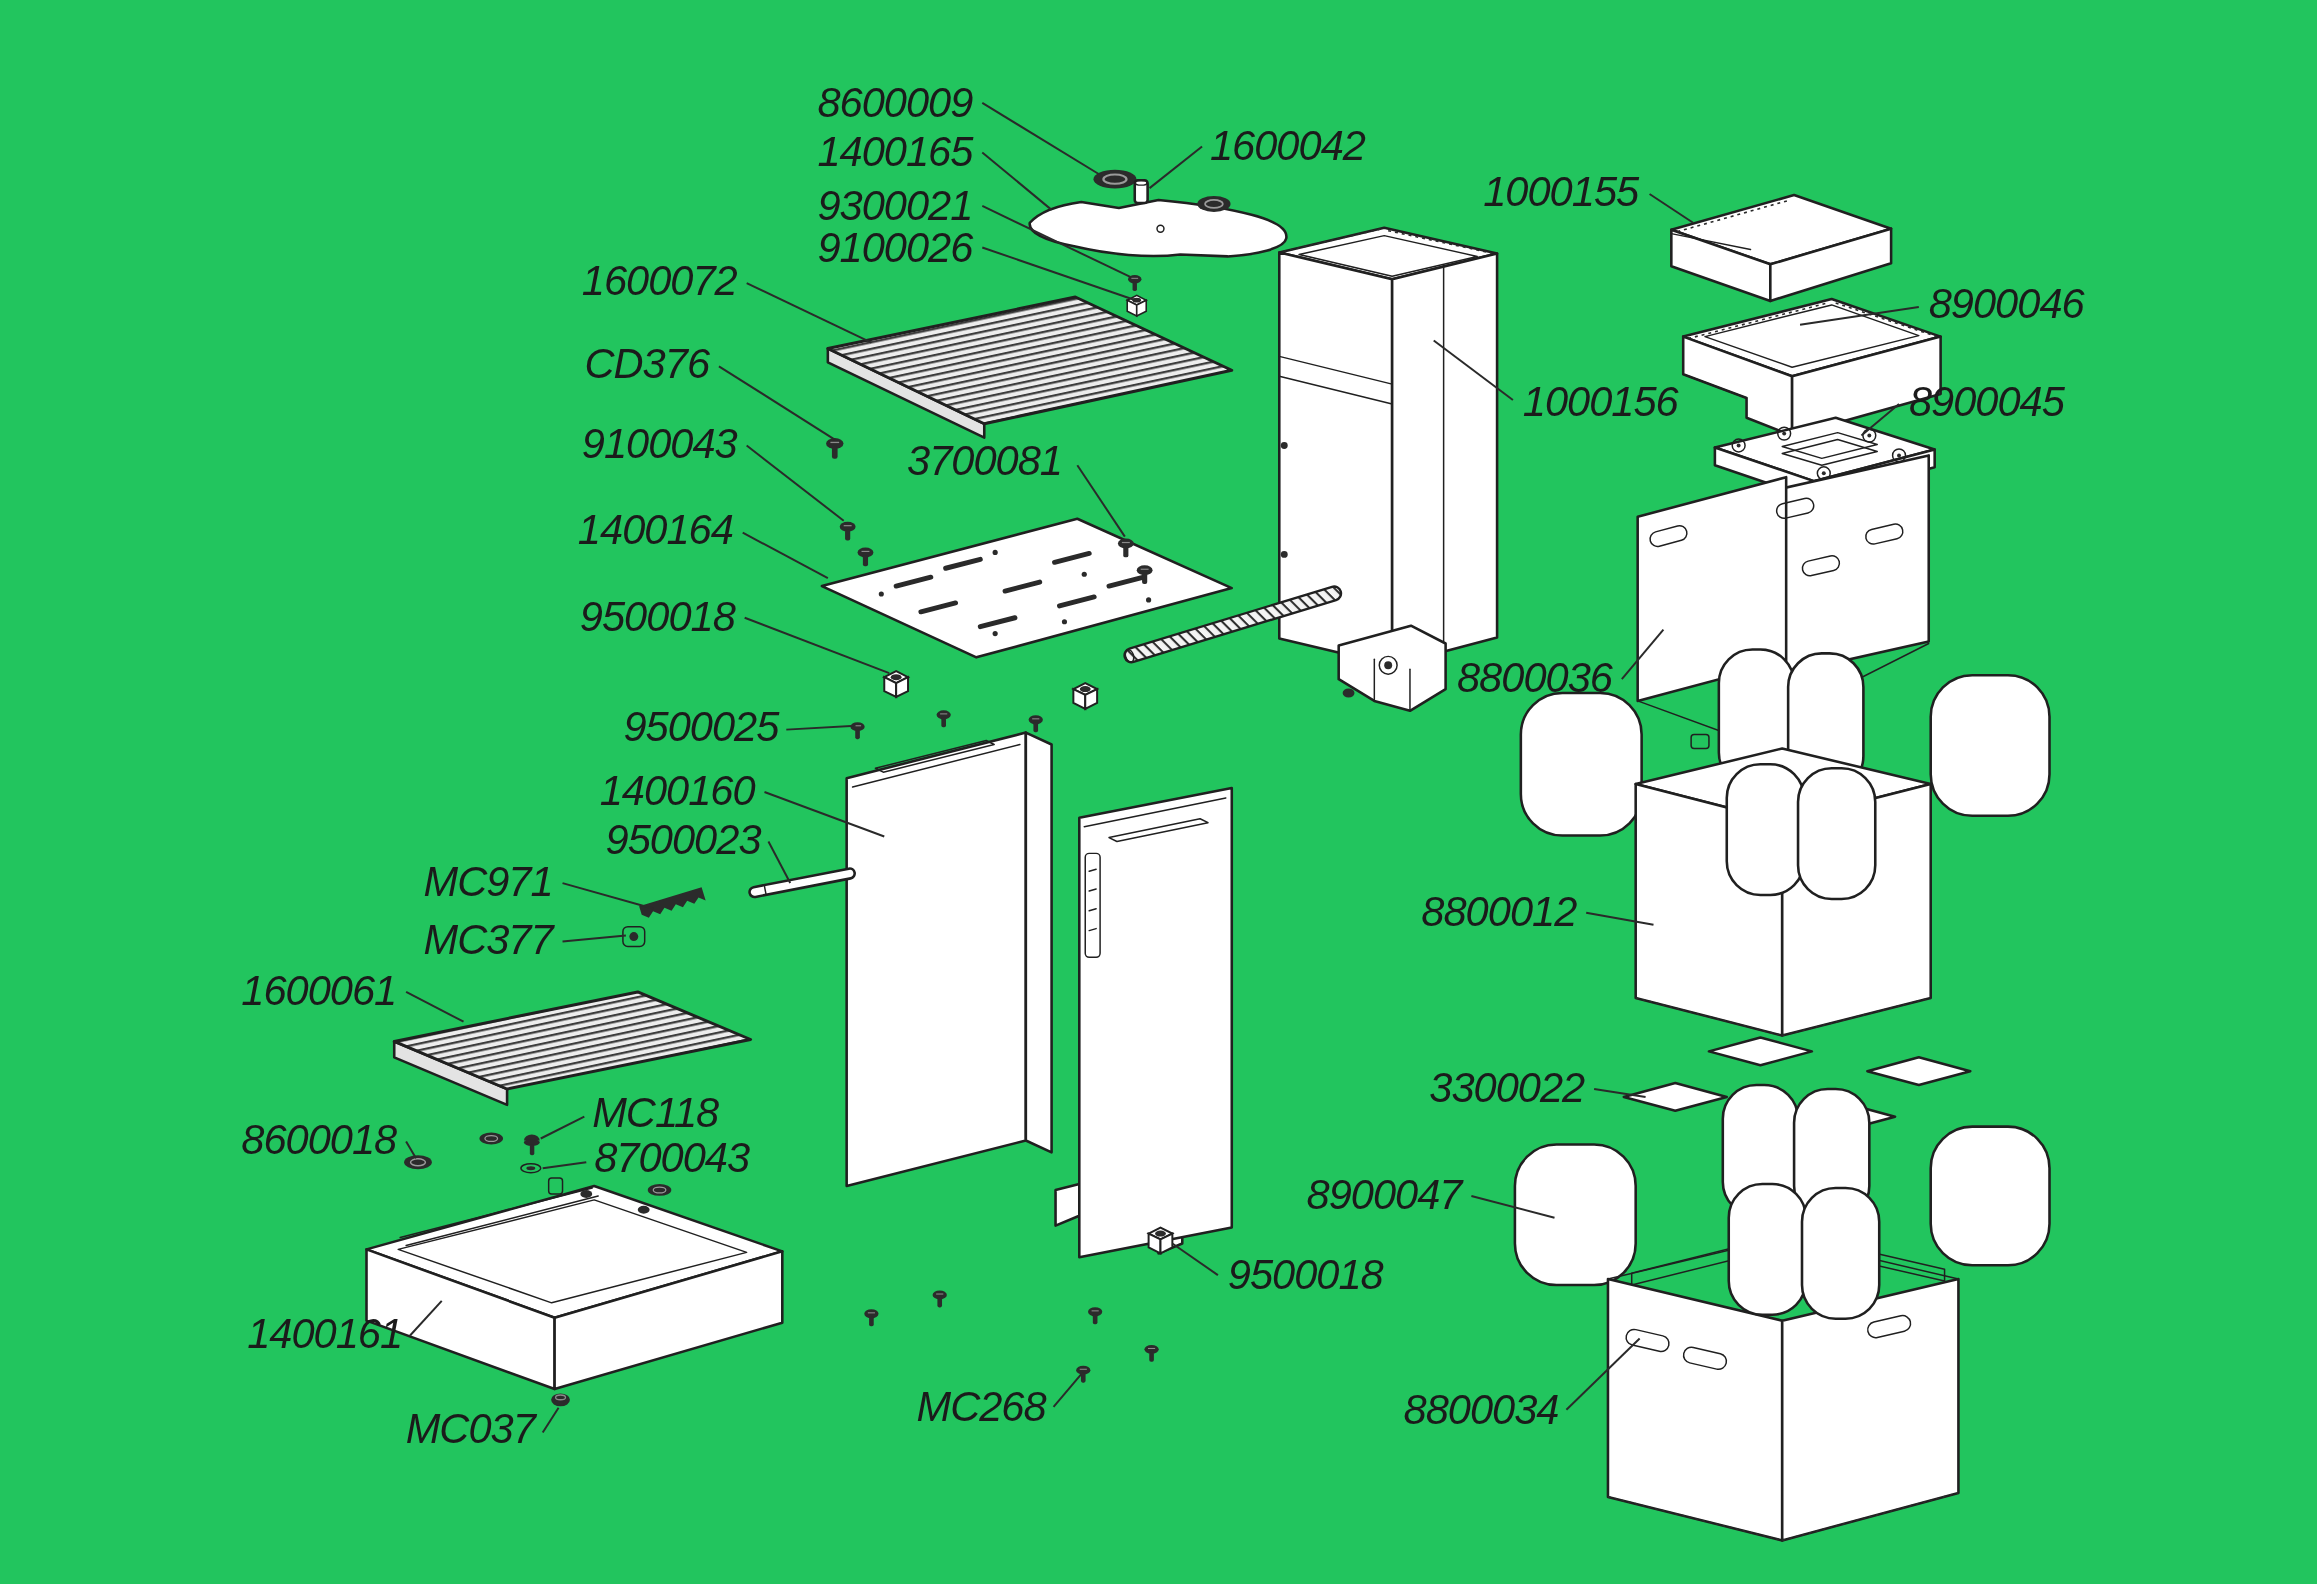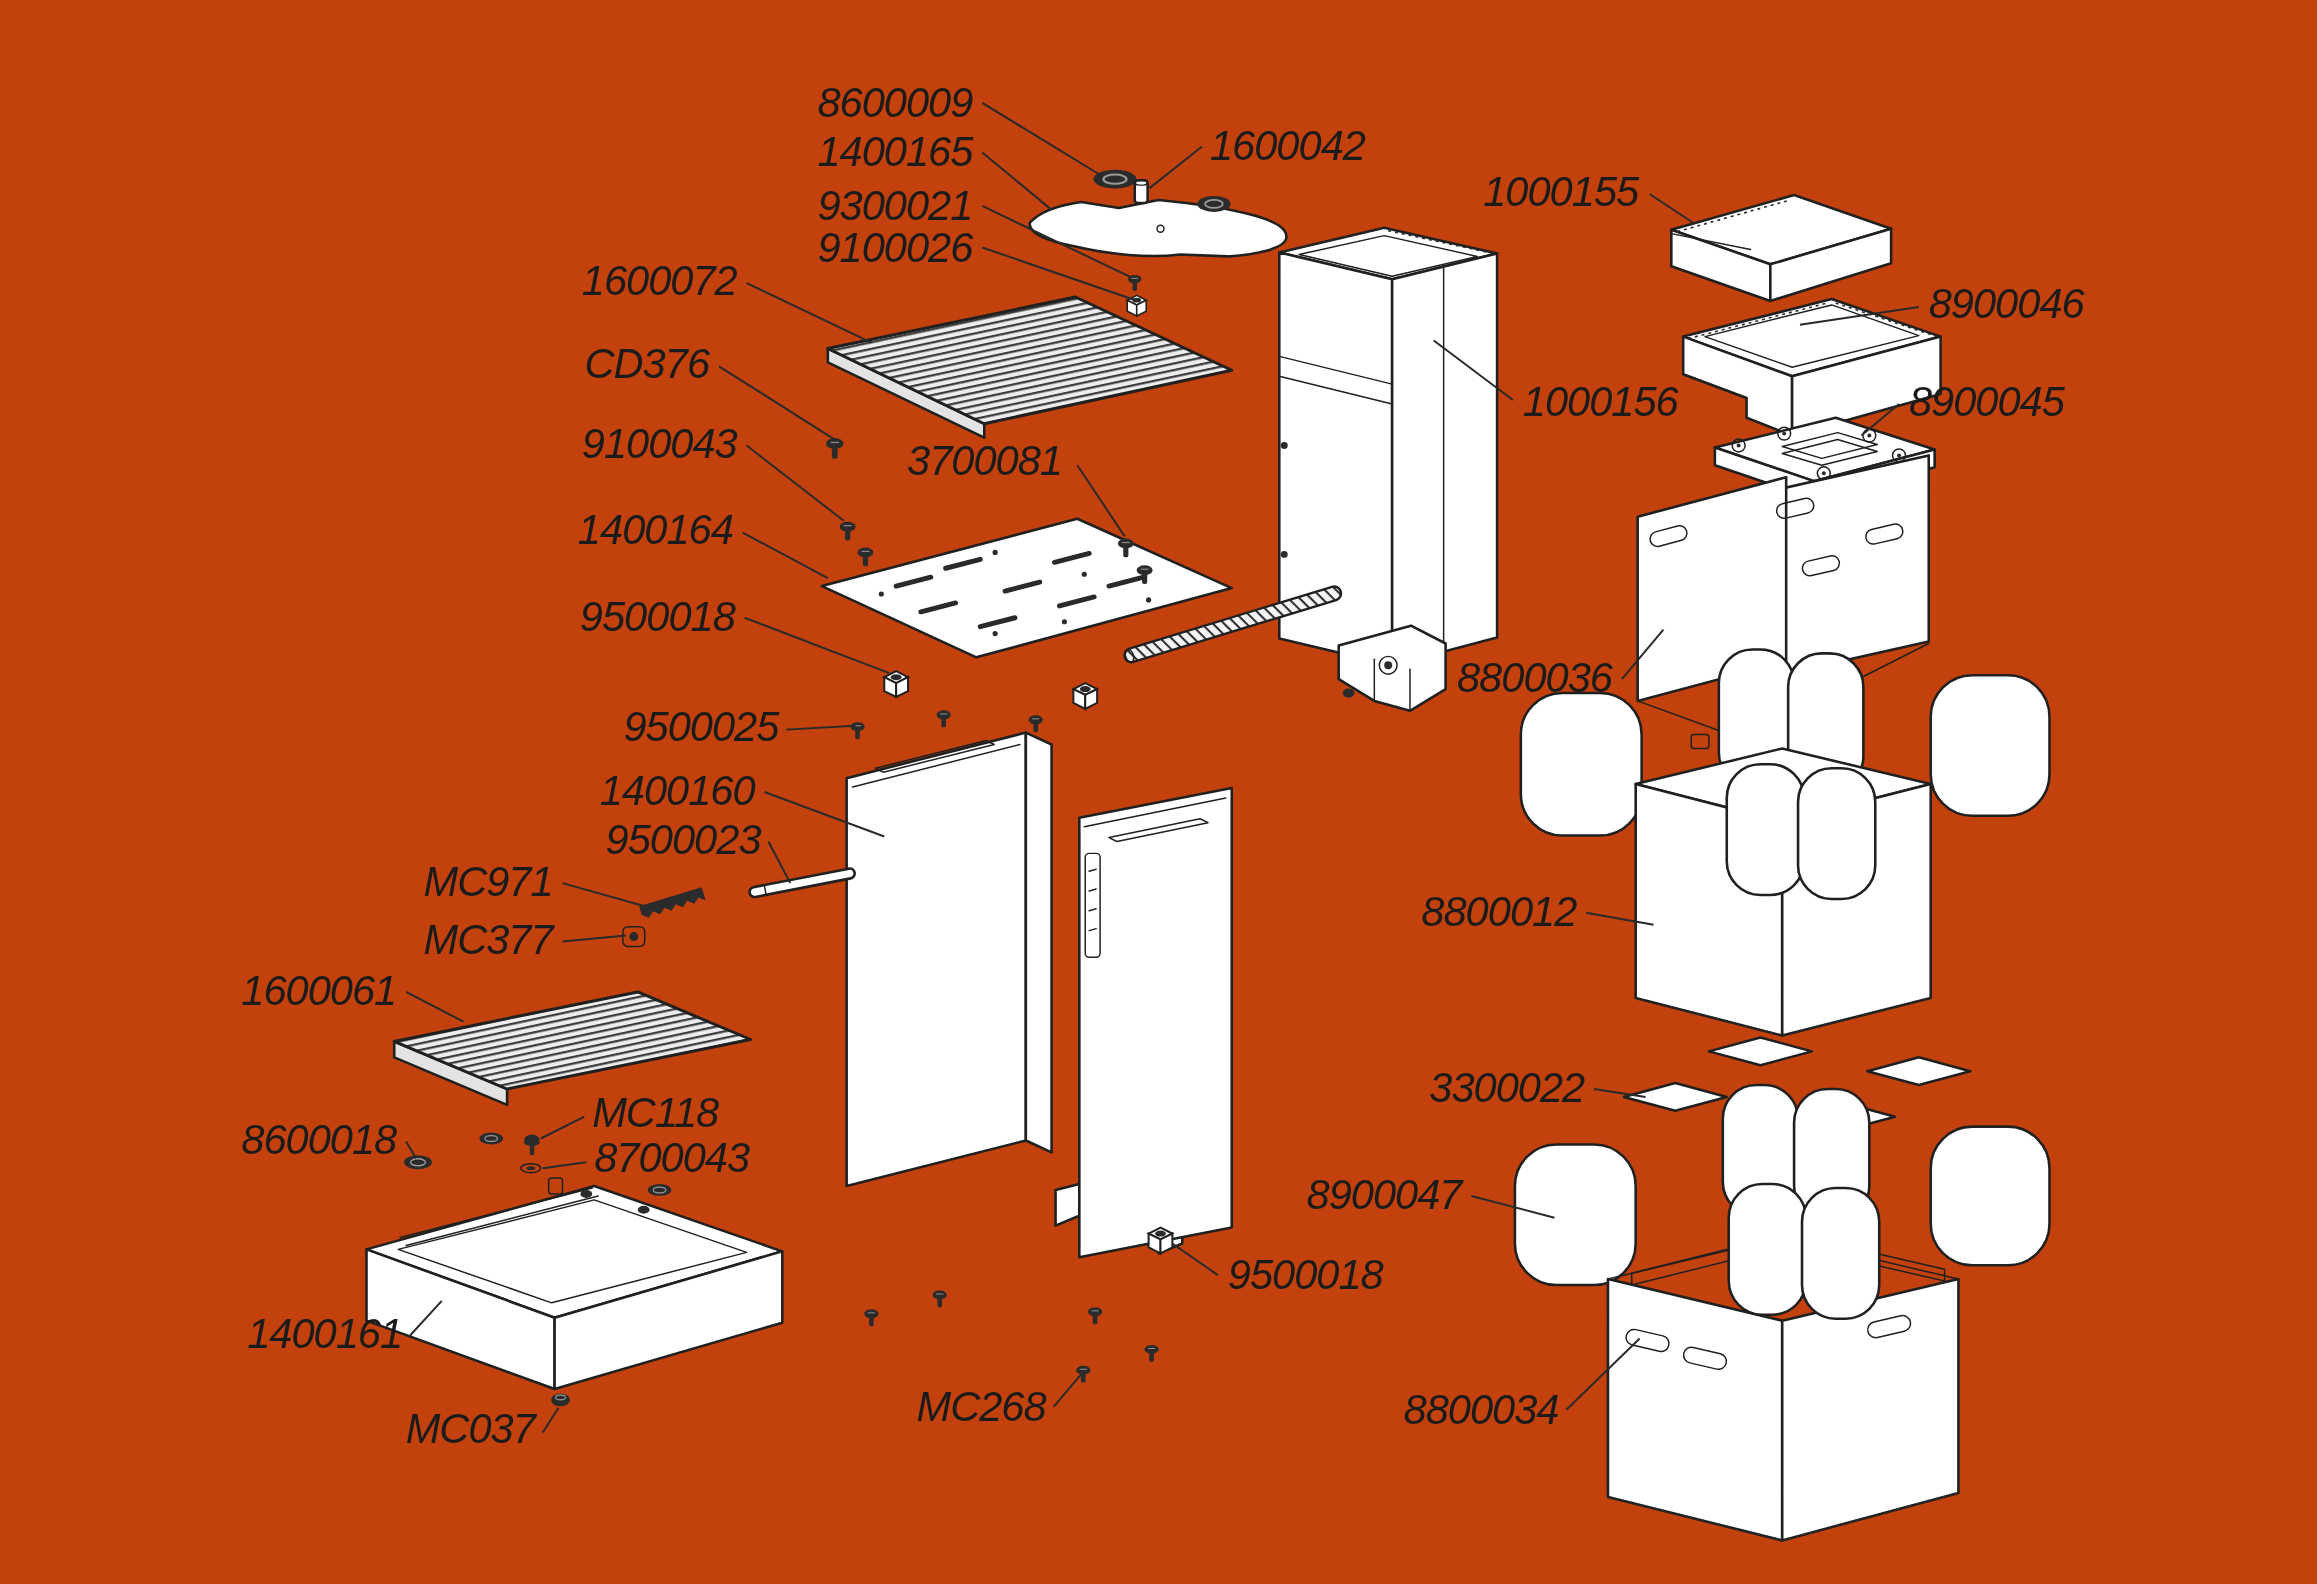--- a/index.html
+++ b/index.html
@@ -1,17 +1,17 @@
 <!DOCTYPE html>
 <html><head>
 <meta charset="utf-8">
 <title>Parts Diagram</title>
 <style>
   html,body{margin:0;padding:0;background:#e8e8e8;}
-  .stage{position:relative;width:2318px;height:1584px;background:#c2410c;overflow:hidden;}
+  .stage{position:relative;width:2318px;height:1584px;background:#22c55e;overflow:hidden;}
   svg{display:block;width:2318px;height:1584px;}
   .part{fill:#ffffff;stroke:#202020;stroke-width:2.6;stroke-linejoin:round;stroke-linecap:round;}
   .thin{fill:none;stroke:#202020;stroke-width:1.5;stroke-linejoin:round;stroke-linecap:round;}
   .dash{fill:none;stroke:#2a2a2a;stroke-width:1.6;stroke-dasharray:3 4;}
   .dark{fill:#2b2b2b;stroke:none;}
   .leader{stroke:#2a2a2a;stroke-width:2;fill:none;}
   text.lbl{font-family:"Liberation Sans",sans-serif;font-style:italic;font-size:42px;fill:#1b1b1b;letter-spacing:-1px;}
 </style>
 </head>
 <body>

